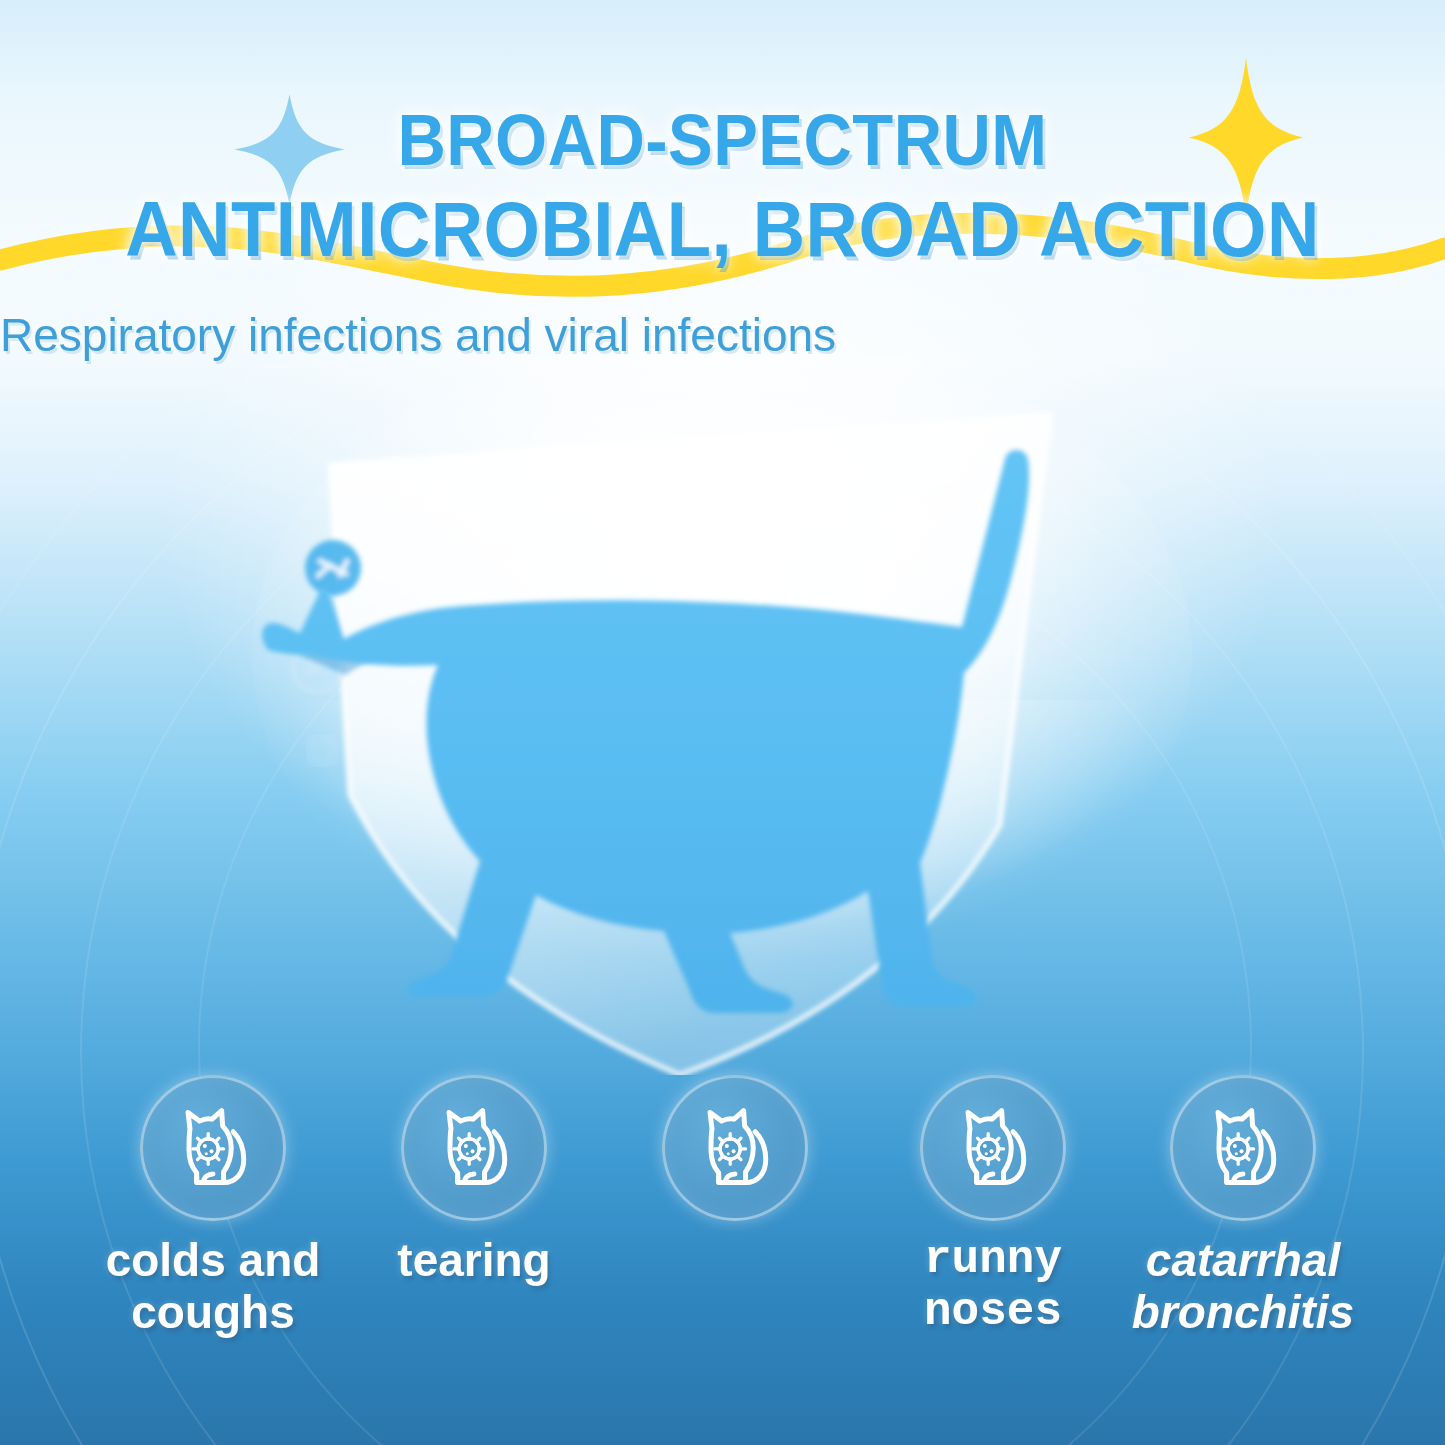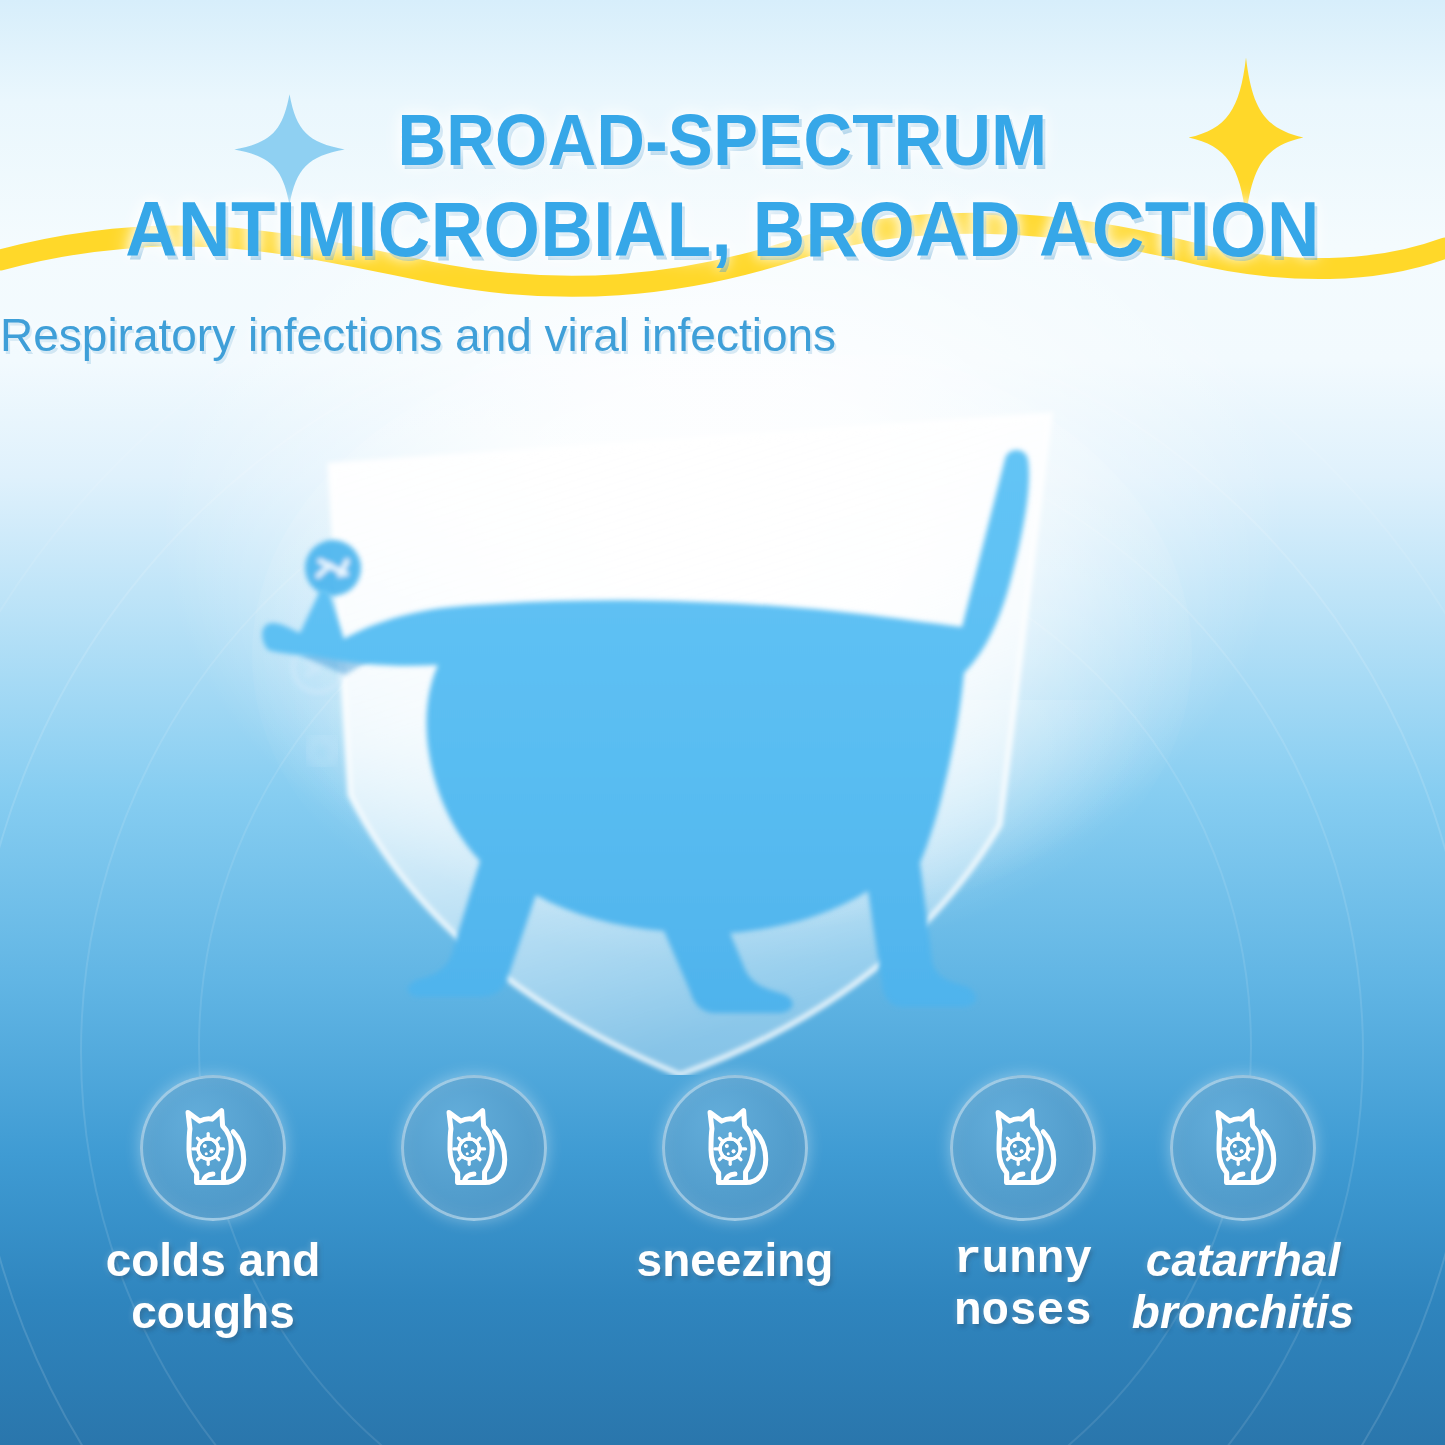--- a/index.html
+++ b/index.html
@@ -289,20 +289,21 @@
             <path d="M52.4 58.4 L56.2 62.2"></path>
           <path d="M52.4 43.6 L56.2 39.8"></path>
             <path d="M37.6 58.4 L33.8 62.2"></path>
         </g>
         <g fill="#ffffff">
           <circle cx="41.5" cy="48" r="2.1"></circle>
             <circle cx="48.5" cy="53.5" r="2.1"></circle>
             <circle cx="43" cy="56" r="1.6"></circle>
         </g>
       </svg>
+      <div class="blabel">tearing</div>
     </div>
 
     <div class="badge" style="left:662px;">
       <div class="disc"></div>
       <svg width="96" height="96" viewBox="0 0 100 100">
         <g fill="none" stroke="#ffffff" stroke-width="5.2" stroke-linecap="round" stroke-linejoin="round">
           <path d="M26 30 L24 13 L36 22 C40 20 45 19 49 20 L59 11 L60 27
                    C66 33 69 41 69 50 C69 60 66 68 61 75
                    L61 86 L33 86 L33 76 C28 70 25 62 25 52 C25 44 25 36 26 30 Z"></path>
           <path d="M61 86 C74 86 82 76 82 62 C82 50 78 40 71 33"></path>
@@ -320,24 +321,23 @@
             <path d="M52.4 58.4 L56.2 62.2"></path>
           <path d="M52.4 43.6 L56.2 39.8"></path>
             <path d="M37.6 58.4 L33.8 62.2"></path>
         </g>
         <g fill="#ffffff">
           <circle cx="41.5" cy="48" r="2.1"></circle>
             <circle cx="48.5" cy="53.5" r="2.1"></circle>
             <circle cx="43" cy="56" r="1.6"></circle>
         </g>
       </svg>
-      <div class="blabel">sneezing</div>
-    </div>
-
-    <div class="badge" style="left:950px;font-family:Liberation Mono, monospace;">
+    </div>
+
+    <div class="badge" style="left:920px;font-family:Liberation Mono, monospace;">
       <div class="disc"></div>
       <svg width="96" height="96" viewBox="0 0 100 100">
         <g fill="none" stroke="#ffffff" stroke-width="5.2" stroke-linecap="round" stroke-linejoin="round">
           <path d="M26 30 L24 13 L36 22 C40 20 45 19 49 20 L59 11 L60 27
                    C66 33 69 41 69 50 C69 60 66 68 61 75
                    L61 86 L33 86 L33 76 C28 70 25 62 25 52 C25 44 25 36 26 30 Z"></path>
           <path d="M61 86 C74 86 82 76 82 62 C82 50 78 40 71 33"></path>
           <path d="M33 86 L33 80"></path>
           <path d="M40 86 C40 80 45 77 50 77"></path>
         </g>

